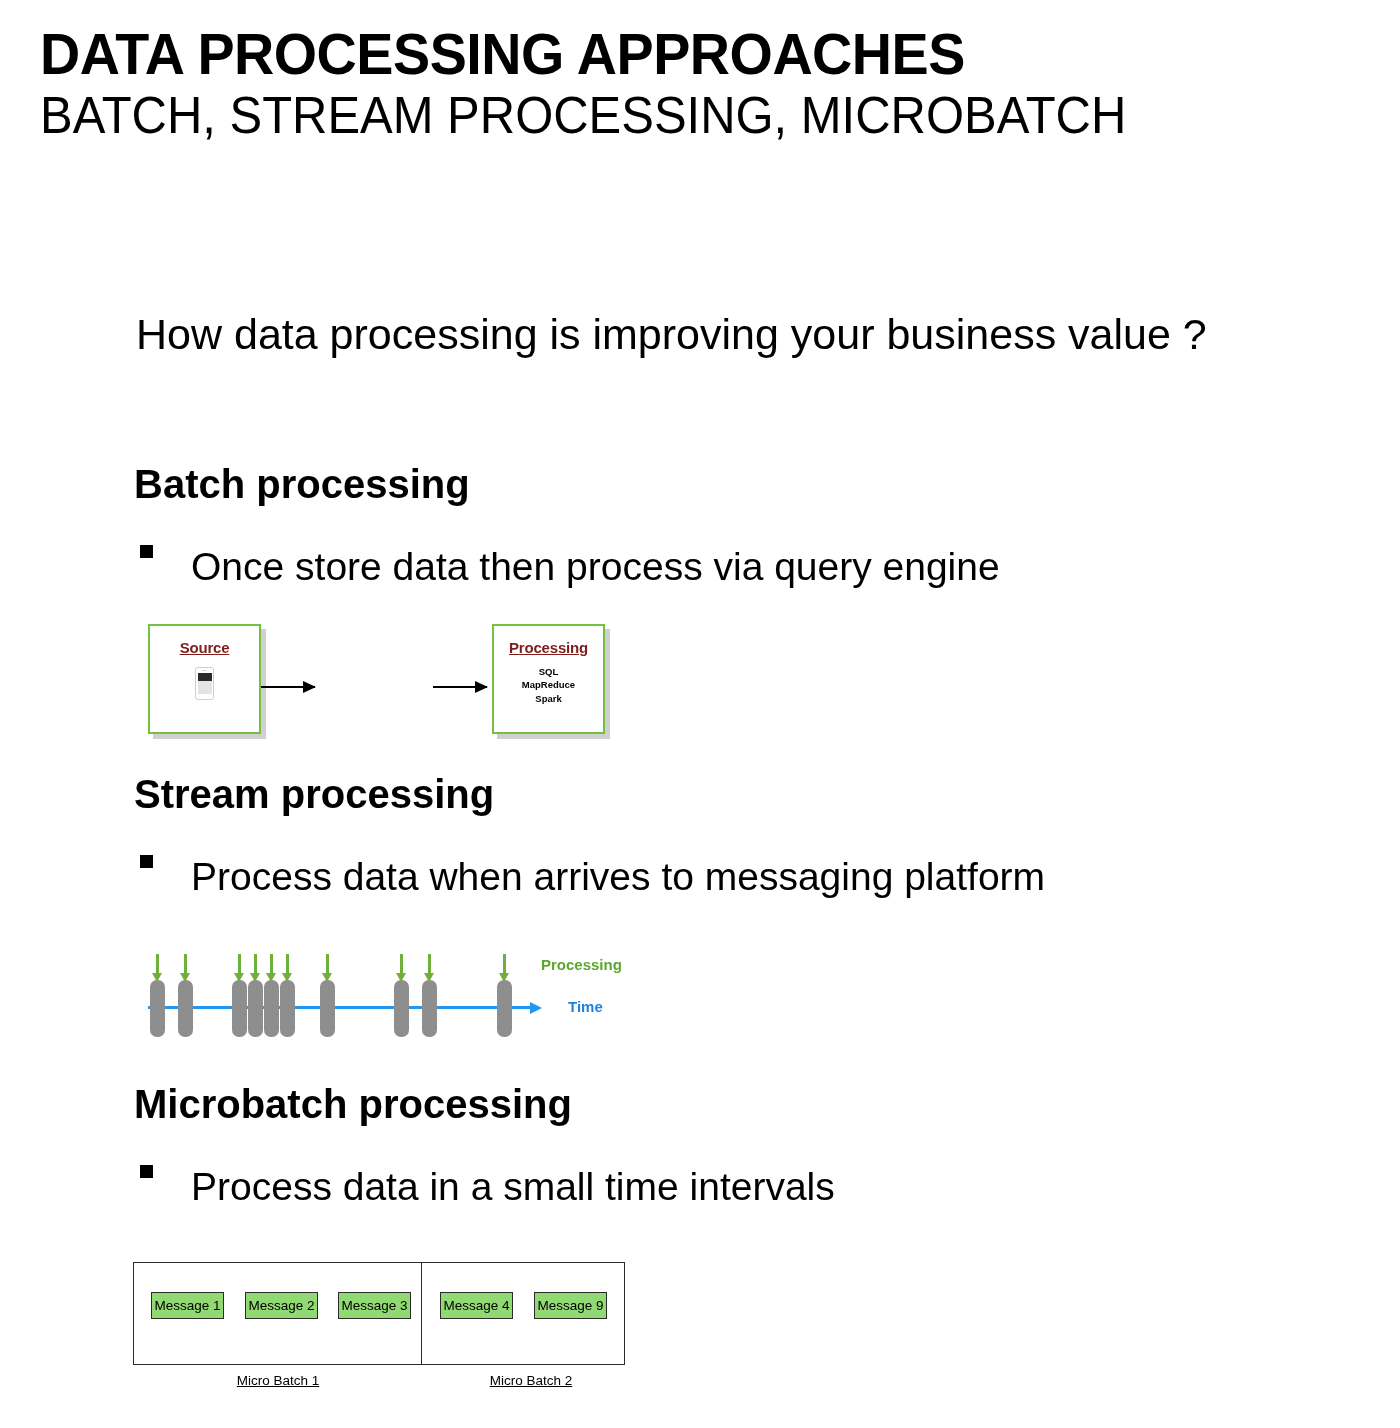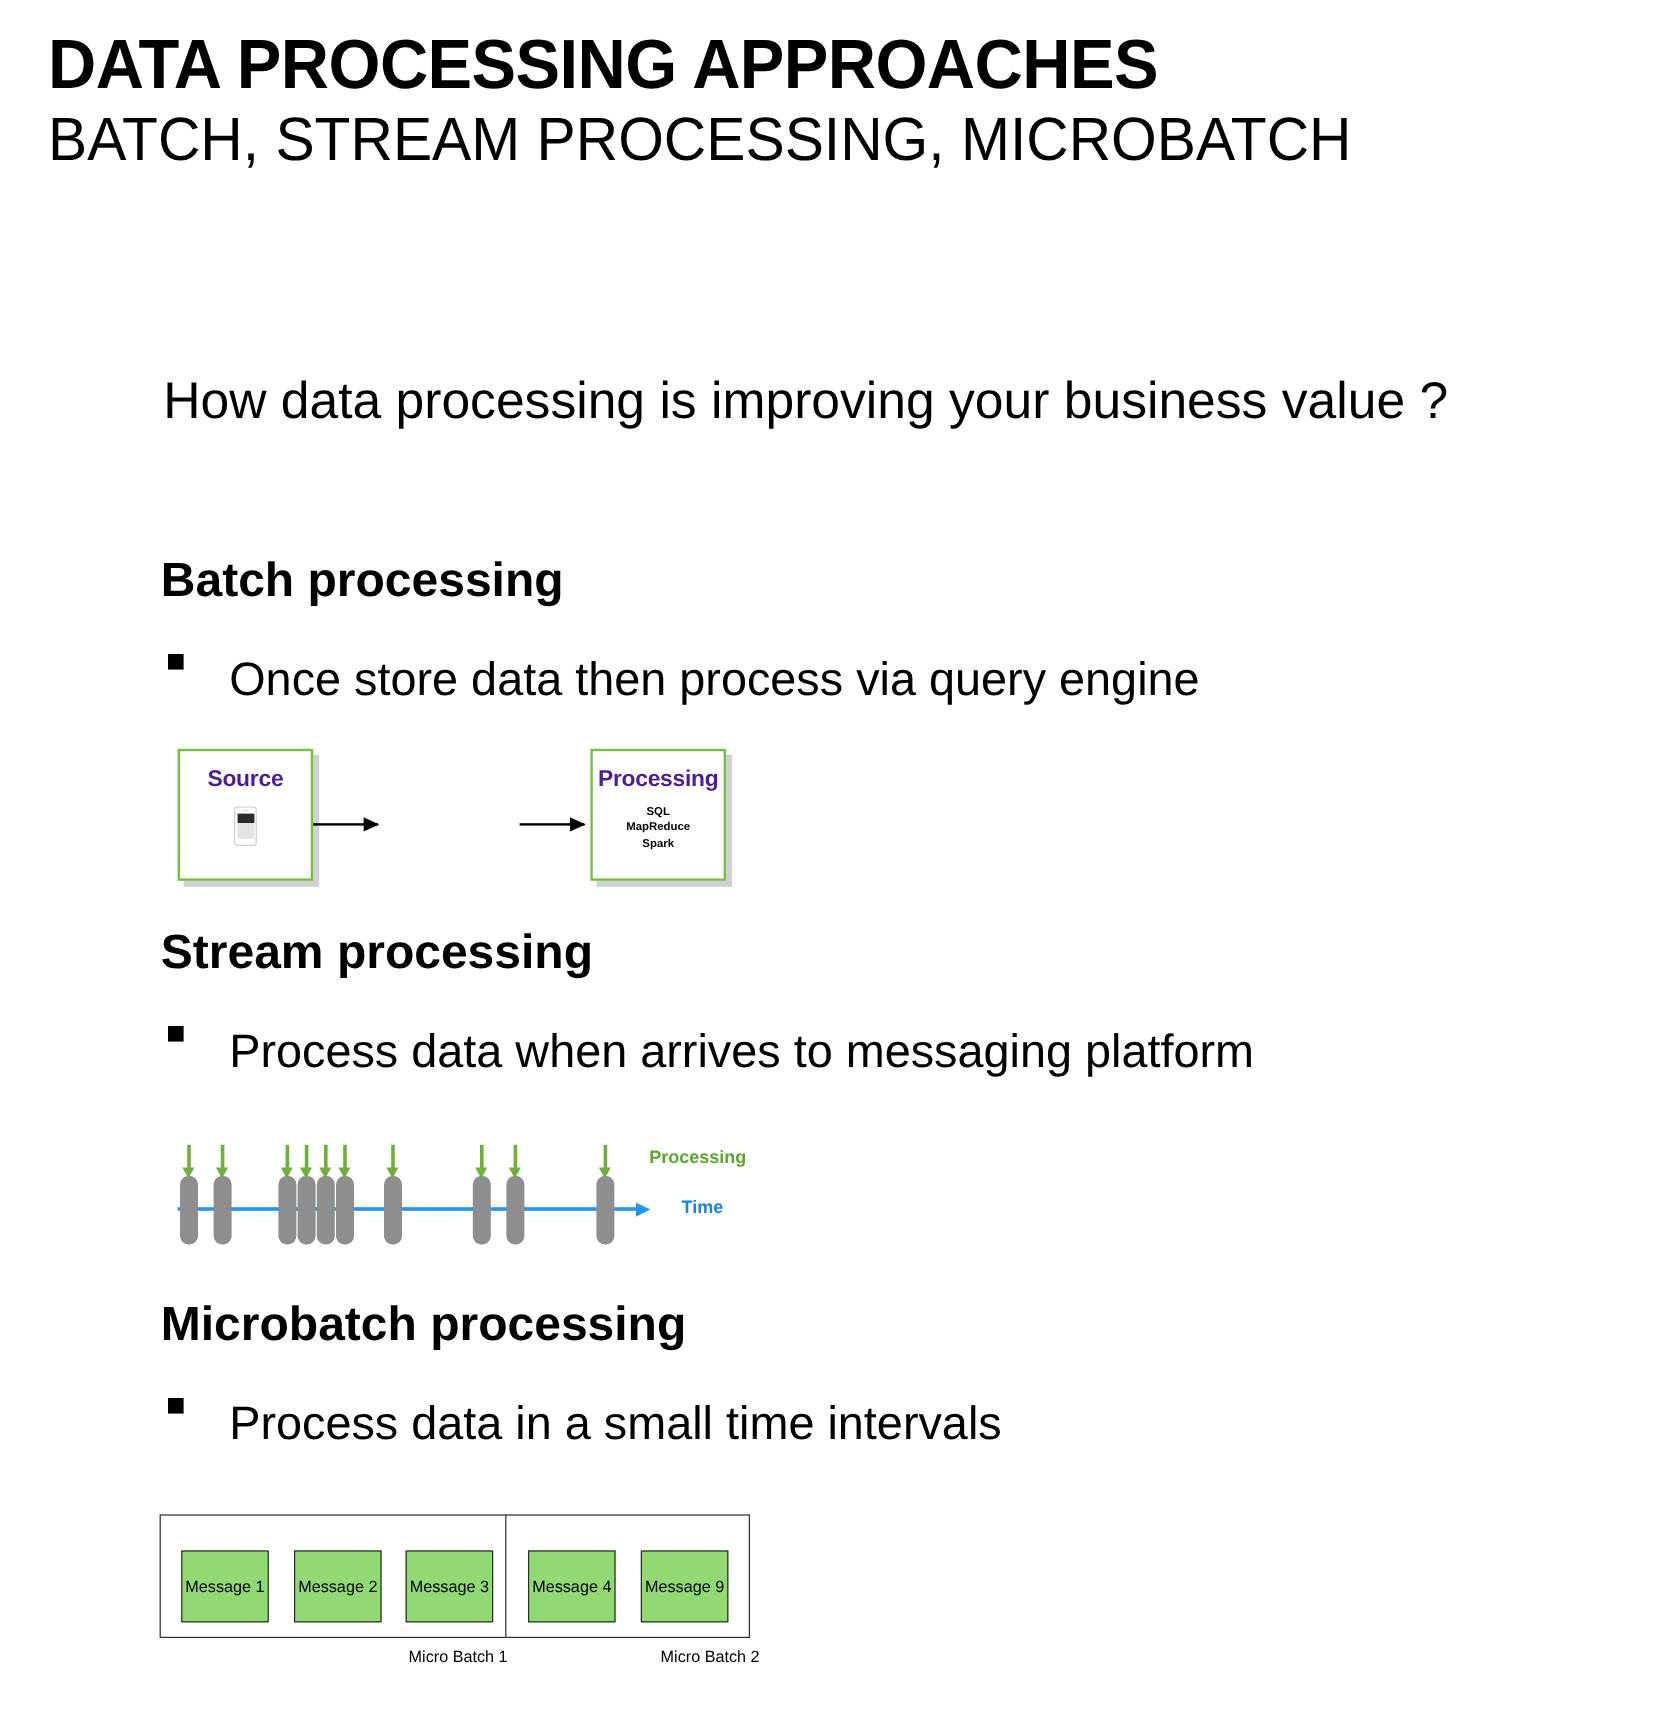--- a/index.html
+++ b/index.html
@@ -92,25 +92,26 @@
     top: 2px;
     width: 113px;
     height: 110px;
     border: 2px solid #74C043;
     background: #ffffff;
     box-shadow: 5px 5px 0 rgba(150,150,150,0.45);
     box-sizing: border-box;
     text-align: center;
   }
   .flow-box-title {
-    font-size: 19px;
-    font-weight: 700;
-    color: #4c1d95;
+    font-size: 15px;
+    font-weight: 700;
+    color: #7f1d1d;
     margin-top: 13px;
     letter-spacing: -0.2px;
+    text-decoration: underline;
   }
   .flow-box-lines {
     margin-top: 9px;
     font-size: 9.5px;
     font-weight: 700;
     line-height: 1.42;
     color: #000000;
   }
   .phone-icon {
     margin: 11px auto 0 auto;
@@ -231,36 +232,37 @@
     top: 0;
     height: 103px;
     border: 1.6px solid #2b2b2b;
     background: #ffffff;
     box-sizing: border-box;
   }
   .msg-box {
     position: absolute;
     top: 29px;
     width: 73px;
-    height: 60px;
+    height: 27px;
     background: #90D973;
     border: 1.7px solid #2b2b2b;
     box-sizing: border-box;
     display: flex;
     align-items: center;
     justify-content: center;
     font-size: 13.5px;
     color: #000000;
   }
   .batch-caption {
     position: absolute;
     top: 111px;
     font-size: 13.5px;
-    text-align: right;
+    text-align: center;
     color: #000000;
+    text-decoration: underline;
   }
 </style>
 </head>
 <body>
 
 <div class="title-block">
   <div class="slide-title">DATA PROCESSING APPROACHES</div>
   <div class="slide-subtitle">BATCH, STREAM PROCESSING, MICROBATCH</div>
 </div>
 

